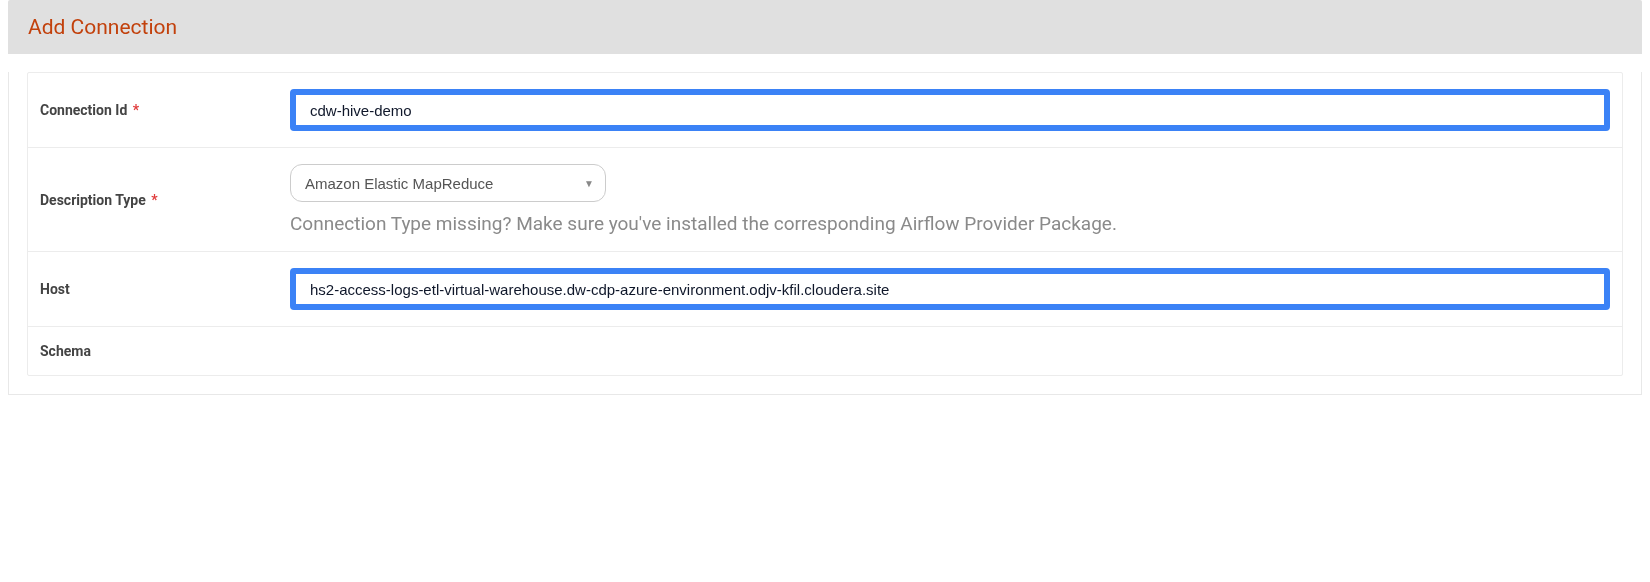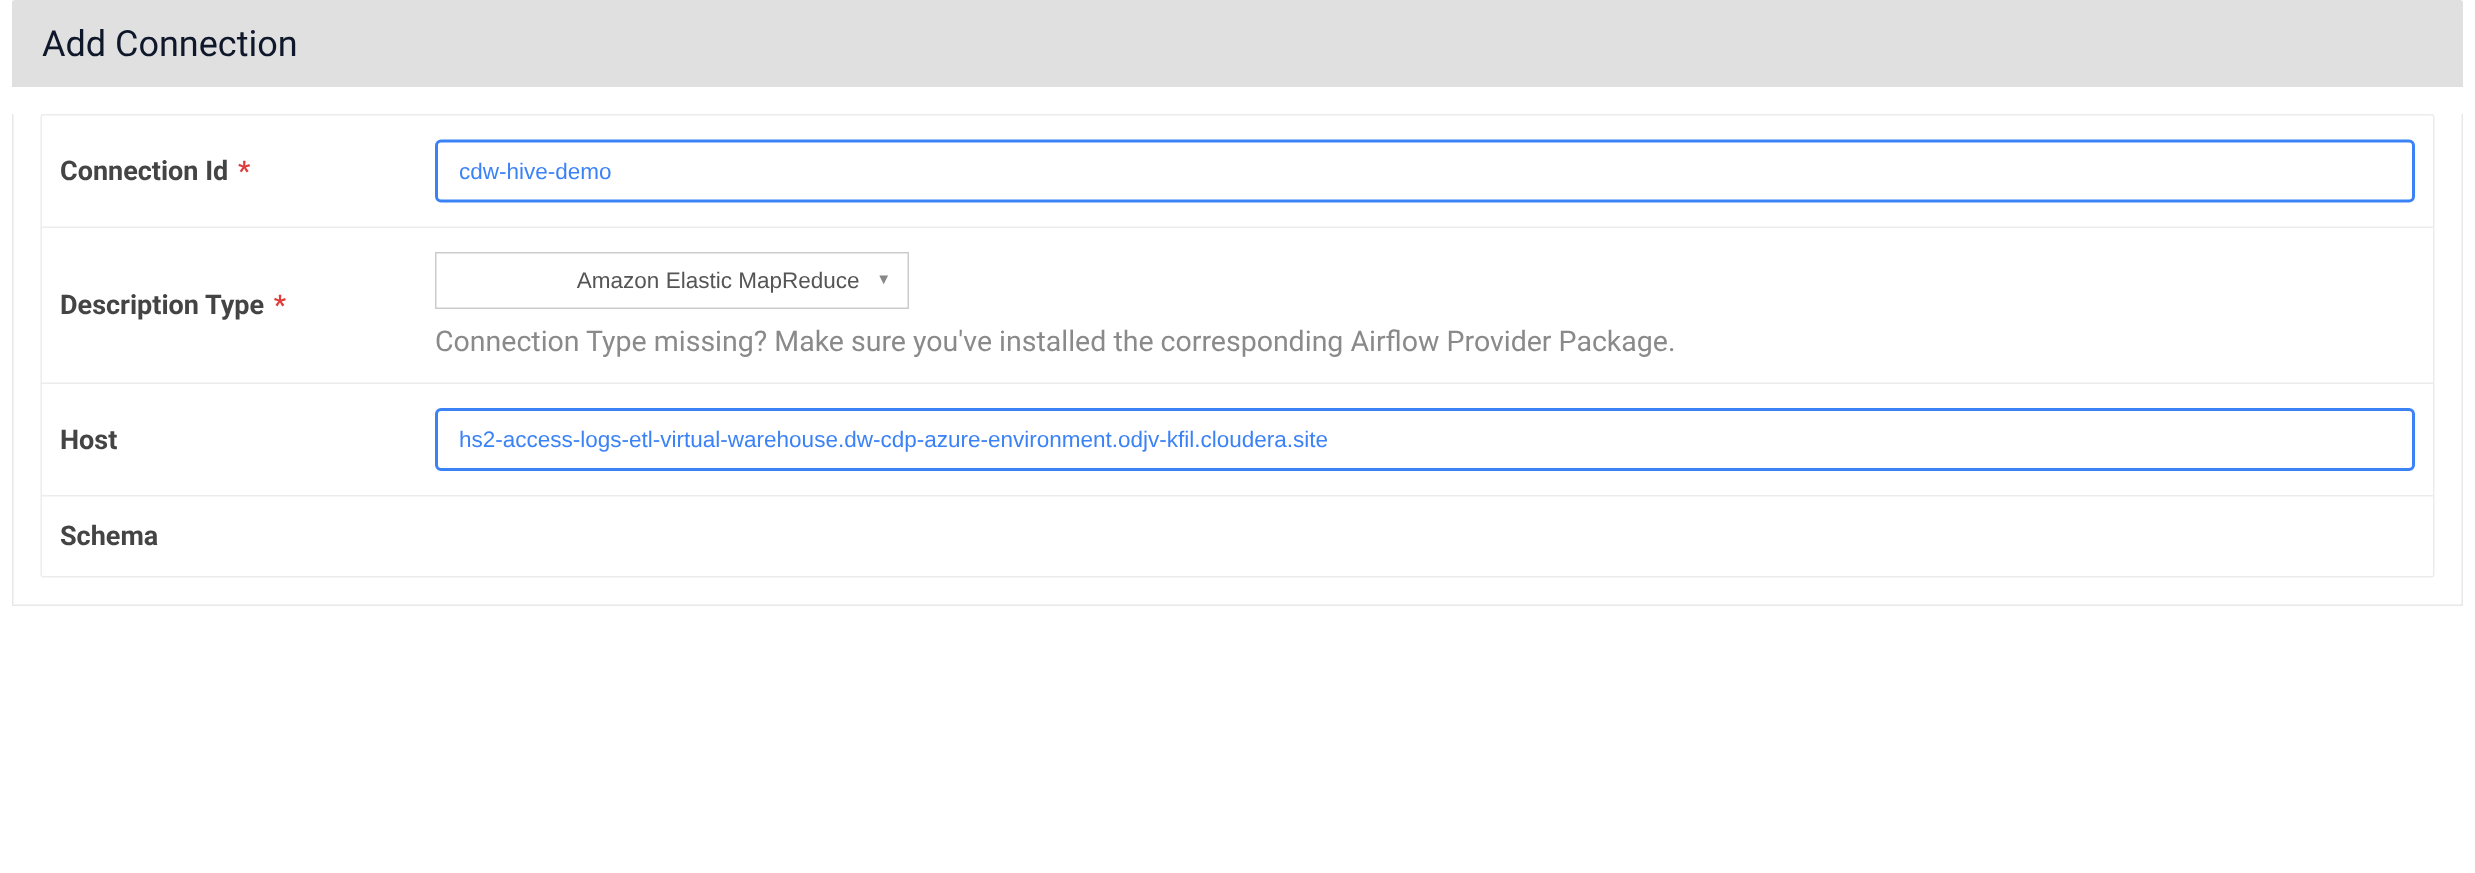--- a/index.html
+++ b/index.html
@@ -17,23 +17,23 @@
       width: 1650px;
       margin: 0;
       padding: 0 8px;
     }
     .panel-header {
       background: #e0e0e0;
       padding: 15px 20px;
       border-radius: 2px 2px 0 0;
     }
     .panel-header-title {
-      font-size: 24px;
+      font-size: 21px;
       font-weight: 400;
-      color: #0f172a;
+      color: #c2410c;
     }
     .panel-body {
       background: #fff;
       border: 1px solid #e8e8e8;
       border-top: none;
       padding: 0;
     }
     .form-inner {
       margin: 18px;
       border: 1px solid #ececec;
@@ -50,42 +50,42 @@
       justify-content: space-between;
     }
     .form-row.textarea-row {
       align-items: center;
       min-height: 128px;
     }
     .form-label {
       flex: 0 0 250px;
       font-weight: 700;
       color: #444;
-      font-size: 18px;
+      font-size: 14px;
       padding-right: 10px;
     }
     .required-asterisk {
       color: #e03c3c;
       margin-left: 2px;
       font-weight: 700;
     }
     .form-control-wrap {
       flex: 1;
       display: flex;
       flex-direction: column;
     }
     .form-input {
       width: 100%;
       height: 42px;
       padding: 12px 14px;
       font-size: 15px;
       line-height: 1.4;
-      color: #3b82f6;
+      color: #0f172a;
       background: #fff;
-      border: 2px solid #3b82f6;
+      border: 6px solid #3b82f6;
       border-radius: 4px;
       outline: none;
     }
     .form-textarea {
       width: 100%;
       min-height: 92px;
       padding: 8px 14px;
       font-size: 15px;
       line-height: 1.4;
       color: #555;
@@ -97,27 +97,26 @@
     }
     .form-select {
       width: 316px;
       height: 38px;
       padding: 6px 32px 6px 14px;
       font-size: 15px;
       line-height: 1.4;
       color: #555;
       background: #fff;
       border: 1px solid #ccc;
-      border-radius: 0;
+      border-radius: 12px;
       outline: none;
       appearance: none;
       -webkit-appearance: none;
       cursor: pointer;
       position: relative;
-      text-align: right;
     }
     .select-wrap {
       position: relative;
       width: 316px;
     }
     .select-caret {
       position: absolute;
       right: 12px;
       top: 50%;
       transform: translateY(-50%);

